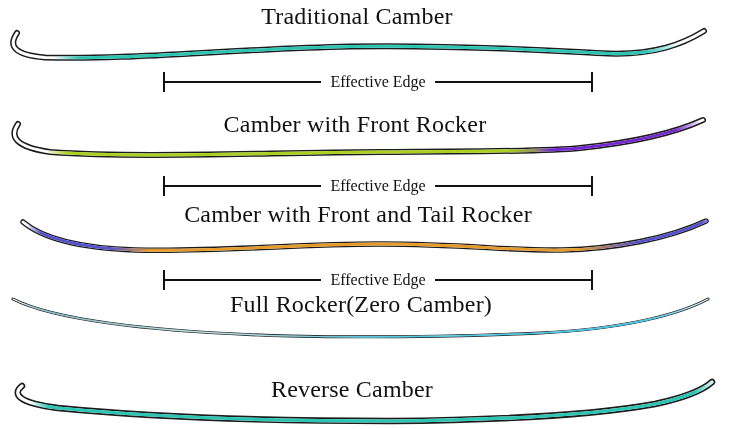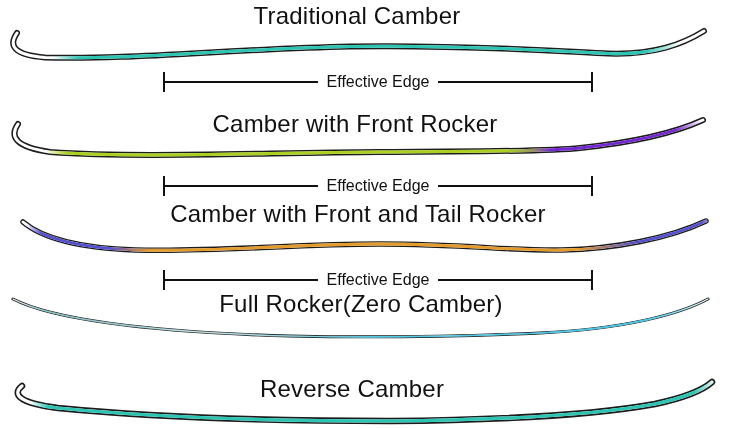--- a/index.html
+++ b/index.html
@@ -1,21 +1,21 @@
 <!DOCTYPE html>
 <html><head>
 <meta charset="utf-8">
 <style>
   html,body{margin:0;padding:0;background:#ffffff;}
   .stage{
     position:relative;
     width:750px;height:429px;
     background:#ffffff;
     overflow:hidden;
-    font-family:Liberation Sans, sans-serif;
+    font-family:Liberation Serif, serif;
   }
   .stage svg{position:absolute;left:0;top:0;}
   .profile-title{
     position:absolute;left:0;width:100%;
     text-align:center;
     font-size:24px;line-height:26px;
     color:#111111;
     letter-spacing:0.2px;
   }
   .t1{top:3px;transform:translateX(-18px);}

